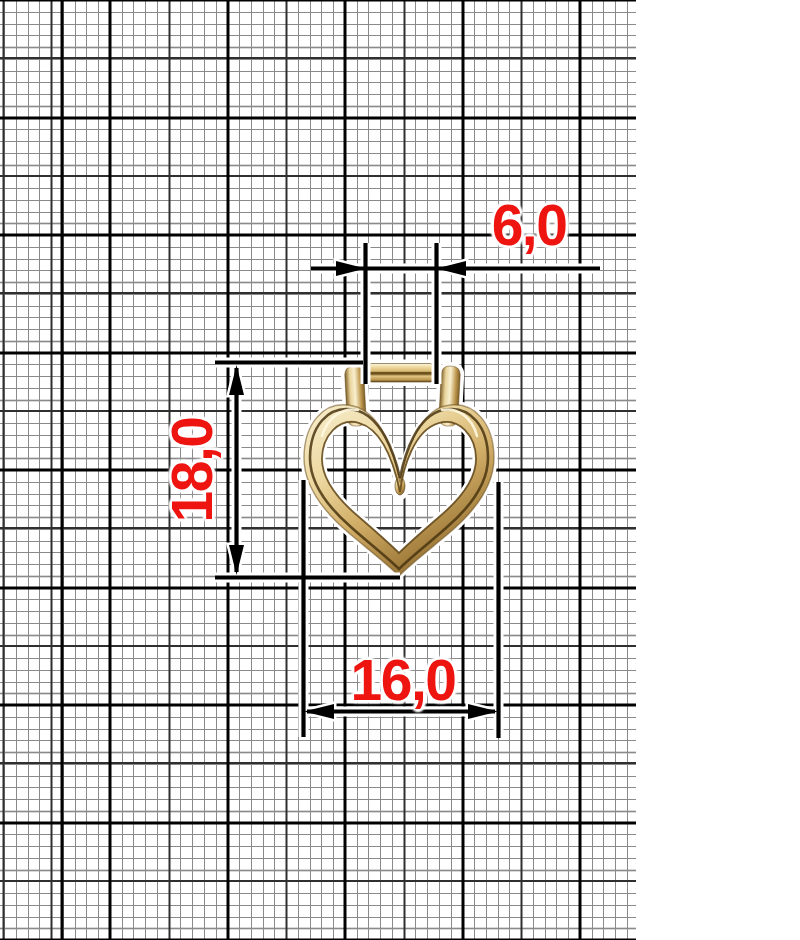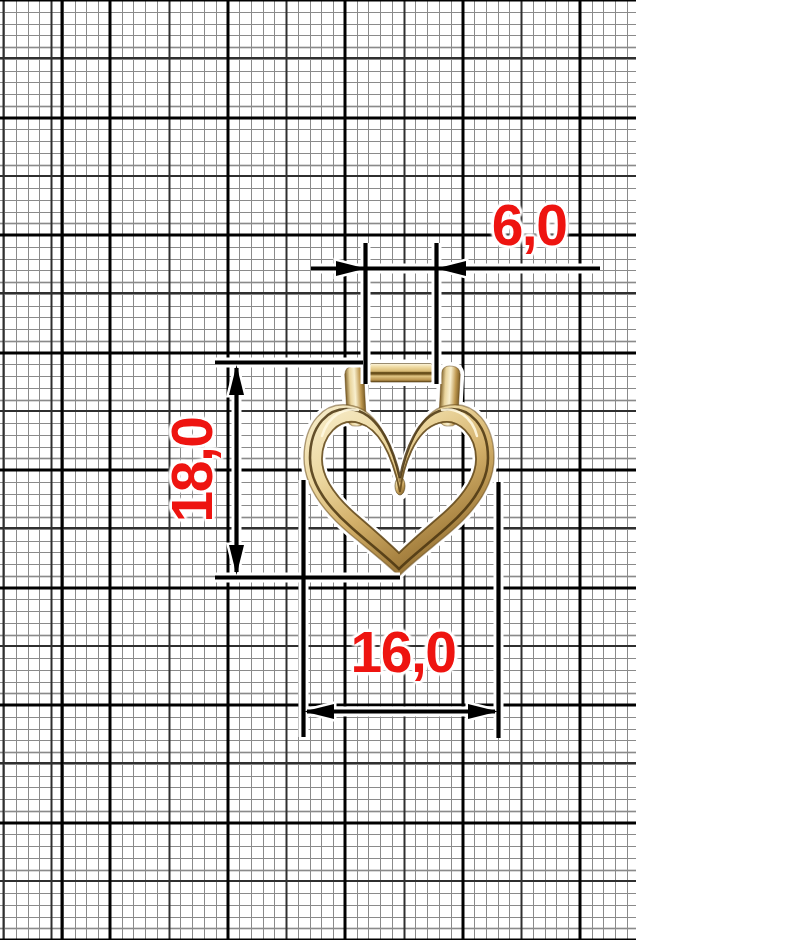--- a/index.html
+++ b/index.html
@@ -143,14 +143,14 @@
       <path class="dimline" d="M307,711.5 H495"></path>
       <polygon class="arrow" points="304,711.5 334,704 334,719"></polygon>
       <polygon class="arrow" points="498,711.5 468,704 468,719"></polygon>
     </g>
   </svg>
 
   <div class="dim-label" style="left:529px; top:225px;">6,0</div>
 
   <div class="dim-label rot" style="left:192px; top:470px;">18,0</div>
 
-  <div class="dim-label" style="left:403px; top:652px;">16,0</div>
+  <div class="dim-label" style="left:403px; top:680px;">16,0</div>
 </div>
 
 </body></html>

